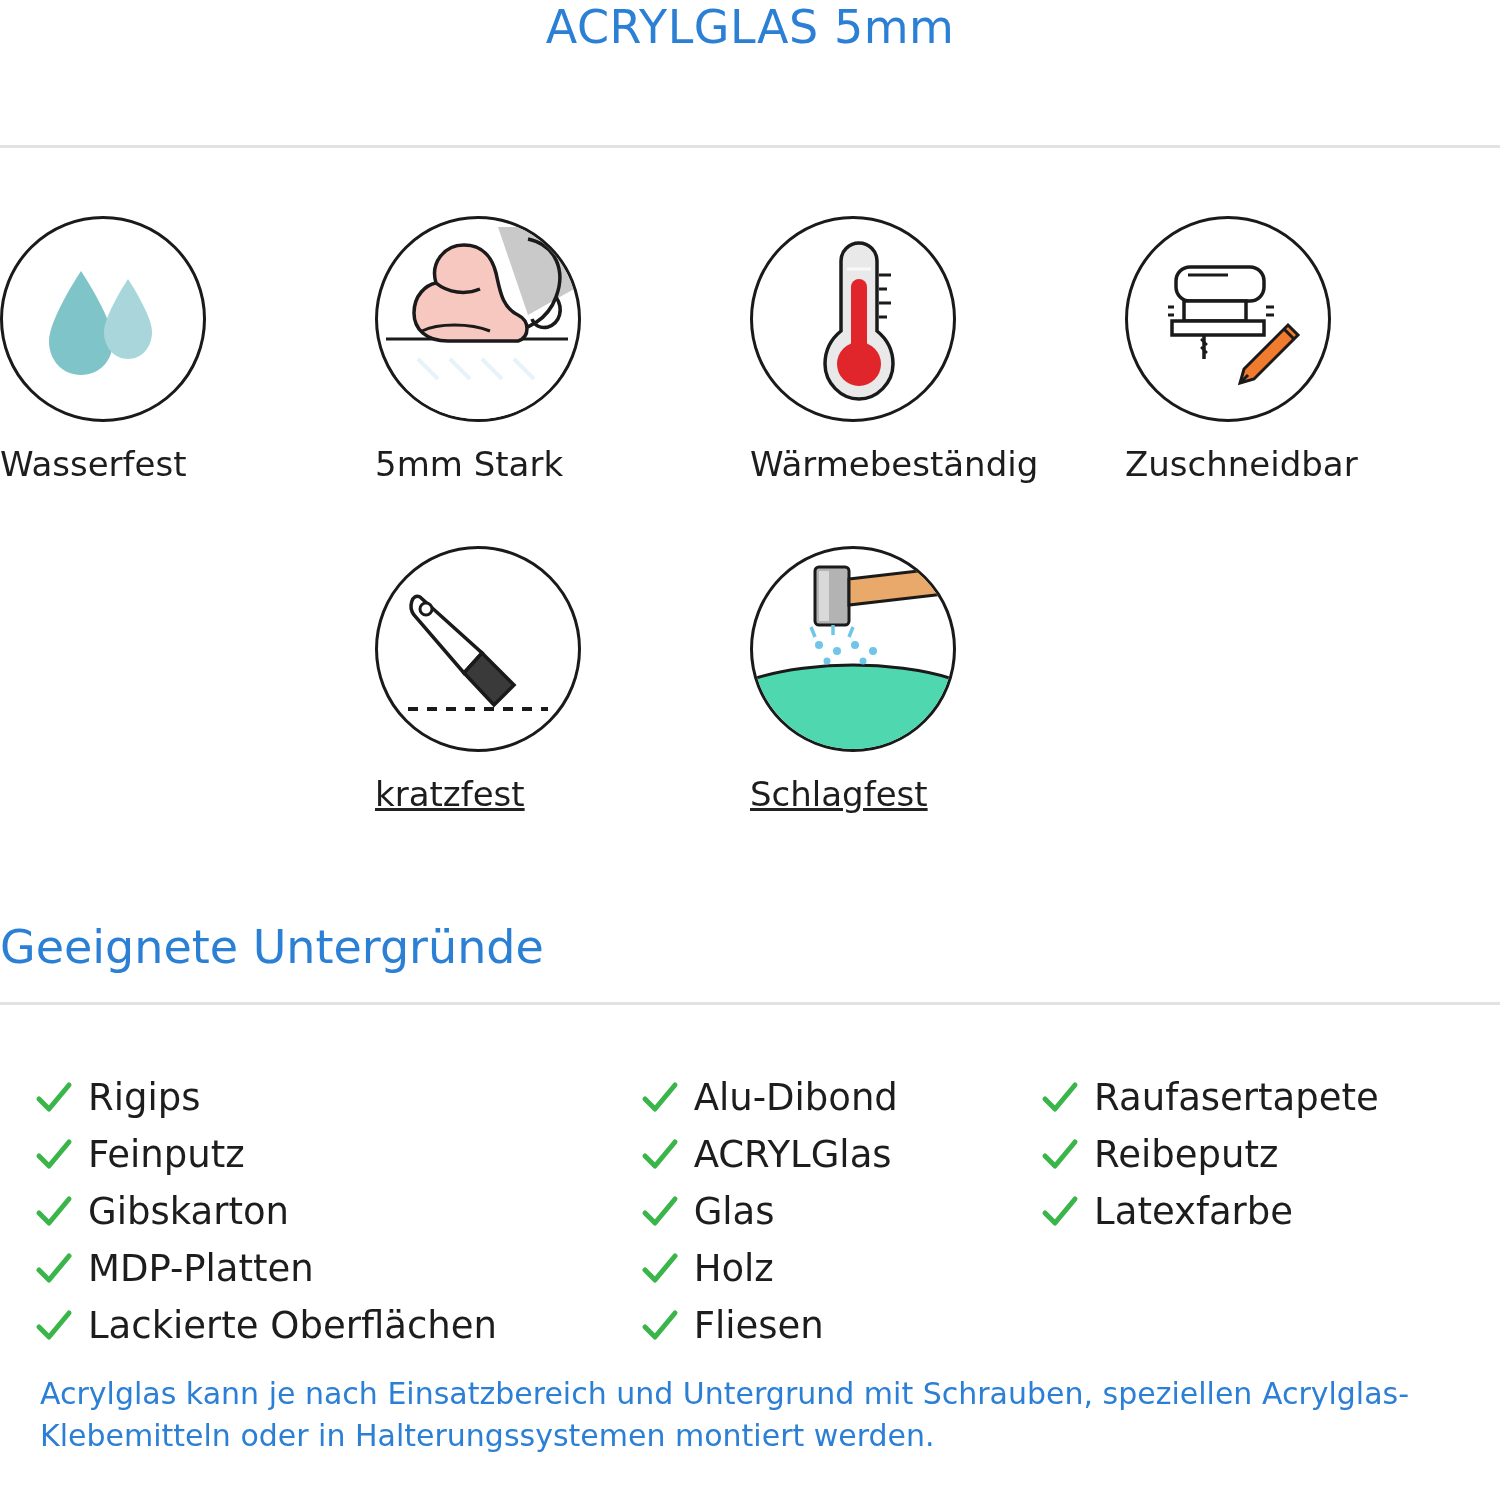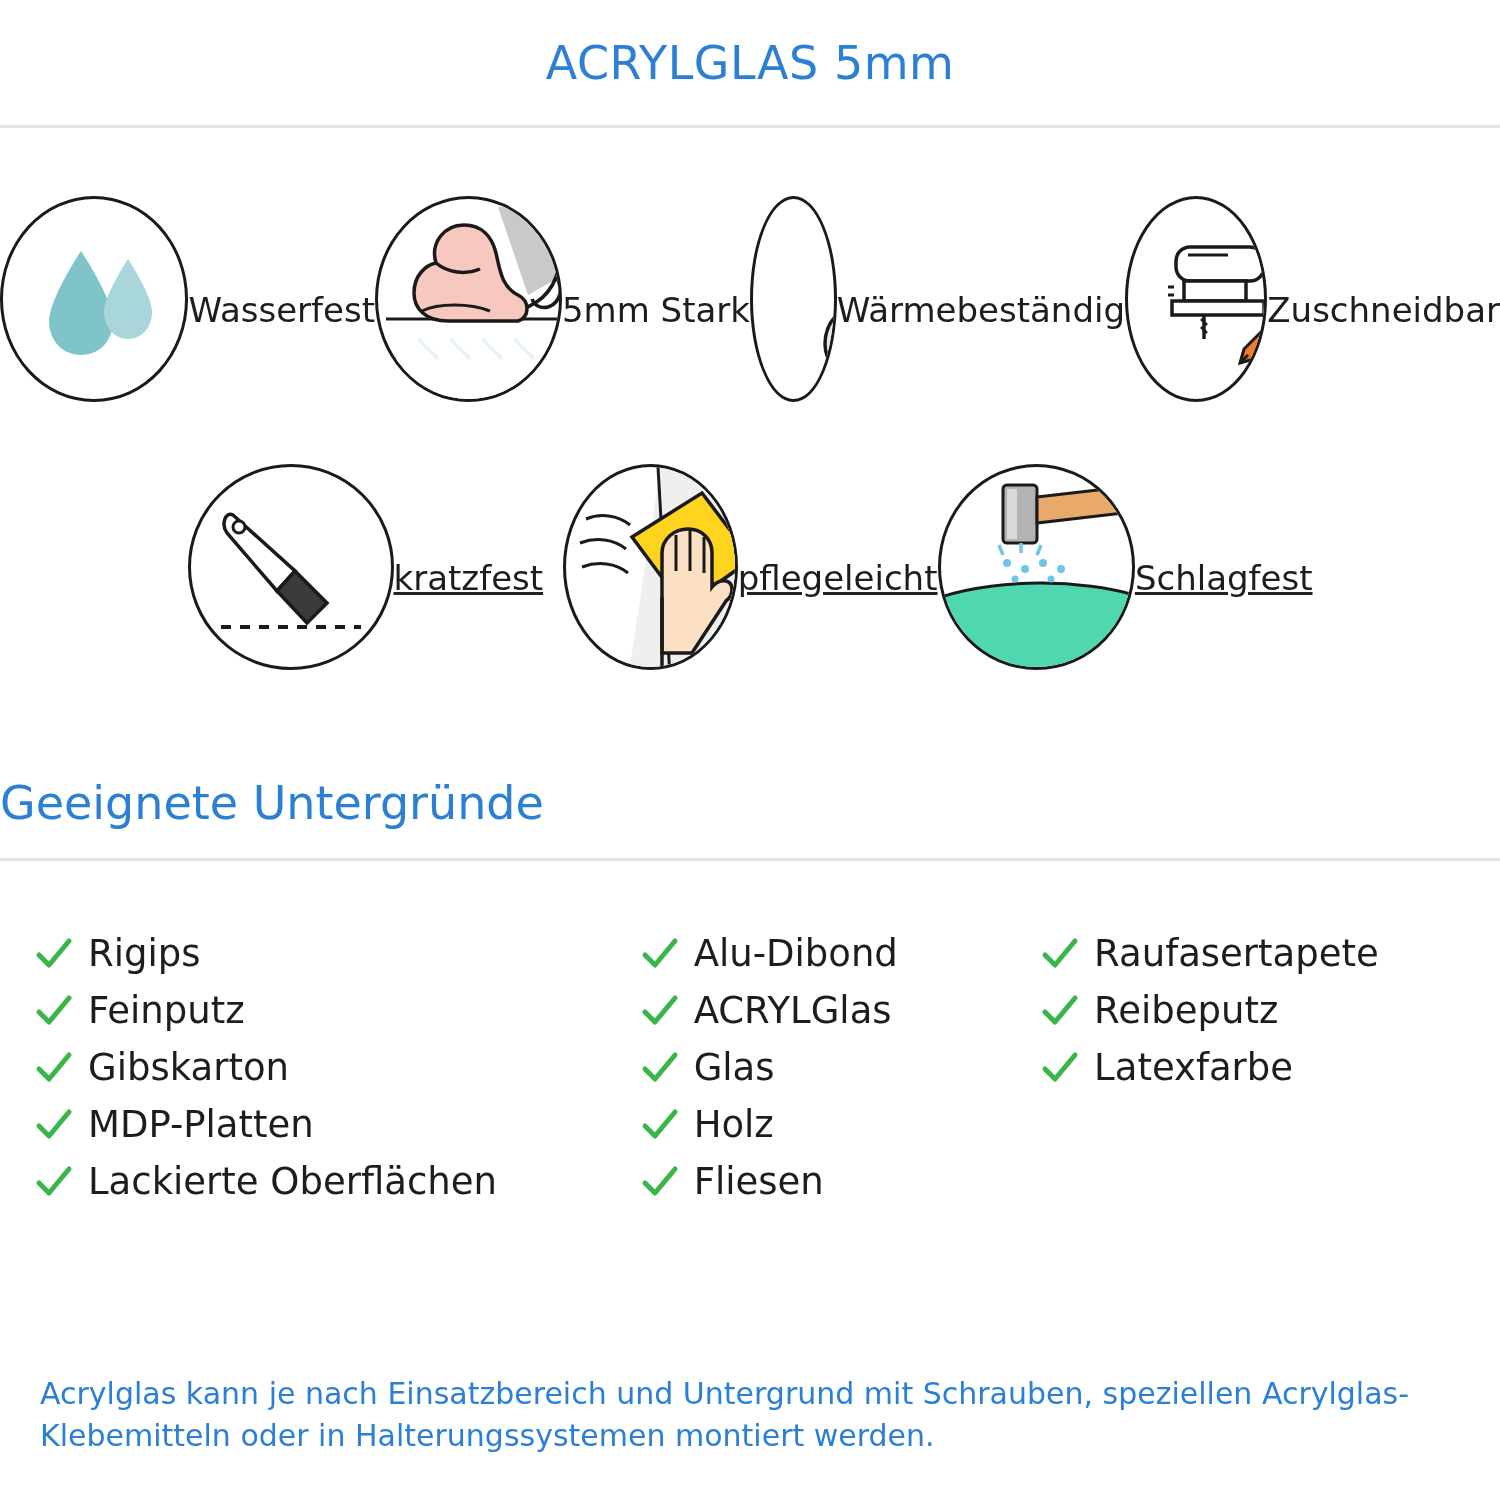--- a/index.html
+++ b/index.html
@@ -17,23 +17,23 @@
   }
   .page {
     width: 1500px;
     height: 1500px;
     position: relative;
     box-sizing: border-box;
   }
 
   
   .header {
-    height: 128px;
-    display: flex;
-    align-items: center;
+    height: 148px;
+    display: flex;
+    align-items: flex-start;
     justify-content: center;
     border-bottom: 3px solid #e3e3e3;
     box-sizing: border-box;
   }
   .header-title {
     color: #2b7fd4;
     font-size: 46px;
     font-weight: 400;
     letter-spacing: 0.5px;
   }
@@ -48,21 +48,21 @@
   }
   .feature-row.row1 .feature {
     width: 375px;
   }
   .feature-row.row2 .feature {
     width: 375px;
     text-decoration: underline;
   }
   .feature {
     display: flex;
-    align-items: center;
+    flex-direction: column;
   }
   .icon-circle {
     width: 200px;
     height: 200px;
     border-radius: 50%;
     border: 3px solid #1a1a1a;
     overflow: hidden;
     position: relative;
     background: #ffffff;
     display: block;
@@ -222,37 +222,20 @@
           <svg viewBox="0 0 200 200">
             <path d="M42 48 L104 104 L86 124 L36 66 C30 58 34 44 42 48 Z" fill="#ffffff" stroke="#1a1a1a" stroke-width="3.5"></path>
             <circle cx="48" cy="60" r="6" fill="#ffffff" stroke="#1a1a1a" stroke-width="3"></circle>
             <path d="M104 104 L136 136 L116 156 L86 124 Z" fill="#3a3a3a" stroke="#1a1a1a" stroke-width="3.5"></path>
             <path d="M30 160 L170 160" stroke="#1a1a1a" stroke-width="4" stroke-dasharray="10 9" fill="none"></path>
           </svg>
         </div>
         <div class="feature-label">kratzfest</div>
       </div>
 
-      <div class="feature">
-        <div class="icon-circle">
-          <svg viewBox="0 0 200 200">
-            <path d="M96 -10 L210 -10 L210 210 L62 210 Z" fill="#efefef"></path>
-            <path d="M92 0 L104 210" stroke="#1a1a1a" stroke-width="3" fill="none"></path>
-            <path d="M20 52 C34 46 52 48 64 58" stroke="#1a1a1a" stroke-width="3" fill="none"></path>
-            <path d="M14 76 C30 70 48 72 60 82" stroke="#1a1a1a" stroke-width="3" fill="none"></path>
-            <path d="M16 100 C32 94 50 96 62 106" stroke="#1a1a1a" stroke-width="3" fill="none"></path>
-            <path d="M66 70 L136 26 L186 92 L118 140 Z" fill="#ffd41f" stroke="#1a1a1a" stroke-width="3.5"></path>
-            <path d="M96 86 C96 72 108 62 122 62 C136 62 146 72 146 86 L146 120 C146 120 152 112 160 114 C168 116 168 128 160 134 L126 186 L96 186 Z" fill="#fbe0c3" stroke="#1a1a1a" stroke-width="3.5"></path>
-            <path d="M110 68 L110 104 M124 62 L124 104 M138 70 L138 106" stroke="#1a1a1a" stroke-width="3" fill="none"></path>
-            <path d="M96 130 L96 200" stroke="#1a1a1a" stroke-width="3.5" fill="none"></path>
-            <path d="M126 186 L126 200" stroke="#1a1a1a" stroke-width="3.5" fill="none"></path>
-          </svg>
-        </div>
-        <div class="feature-label">pflegeleicht</div>
-      </div>
 
       <div class="feature">
         <div class="icon-circle">
           <svg viewBox="0 0 200 200">
             <path d="M0 130 C30 120 70 116 100 116 C130 116 170 120 200 130 L200 200 L0 200 Z" fill="#4fd8b0"></path>
             <path d="M0 130 C30 120 70 116 100 116 C130 116 170 120 200 130" stroke="#1a1a1a" stroke-width="3" fill="none"></path>
             <rect x="62" y="18" width="34" height="58" rx="4" fill="#b3b3b3" stroke="#1a1a1a" stroke-width="3"></rect>
             <rect x="66" y="22" width="10" height="50" fill="#d9d9d9"></rect>
             <path d="M96 30 L200 18 L200 44 L96 56 Z" fill="#e8a96a" stroke="#1a1a1a" stroke-width="3"></path>
             <g fill="#6fc6e8">

